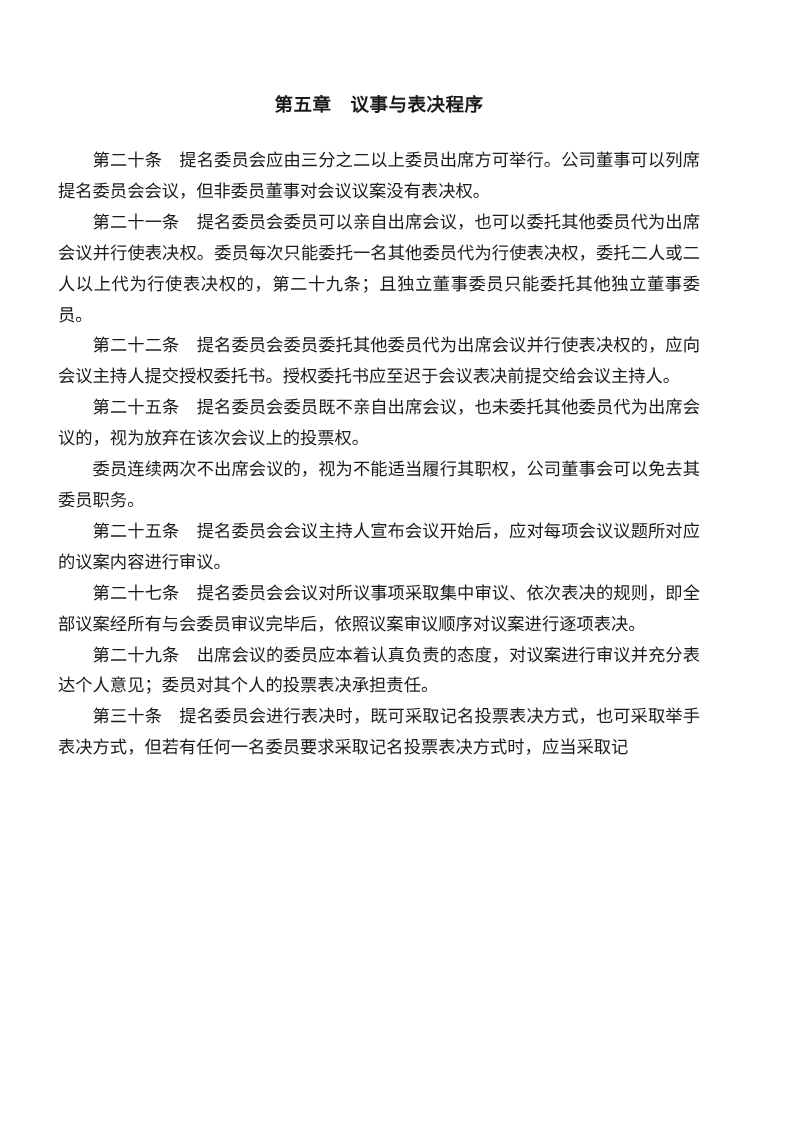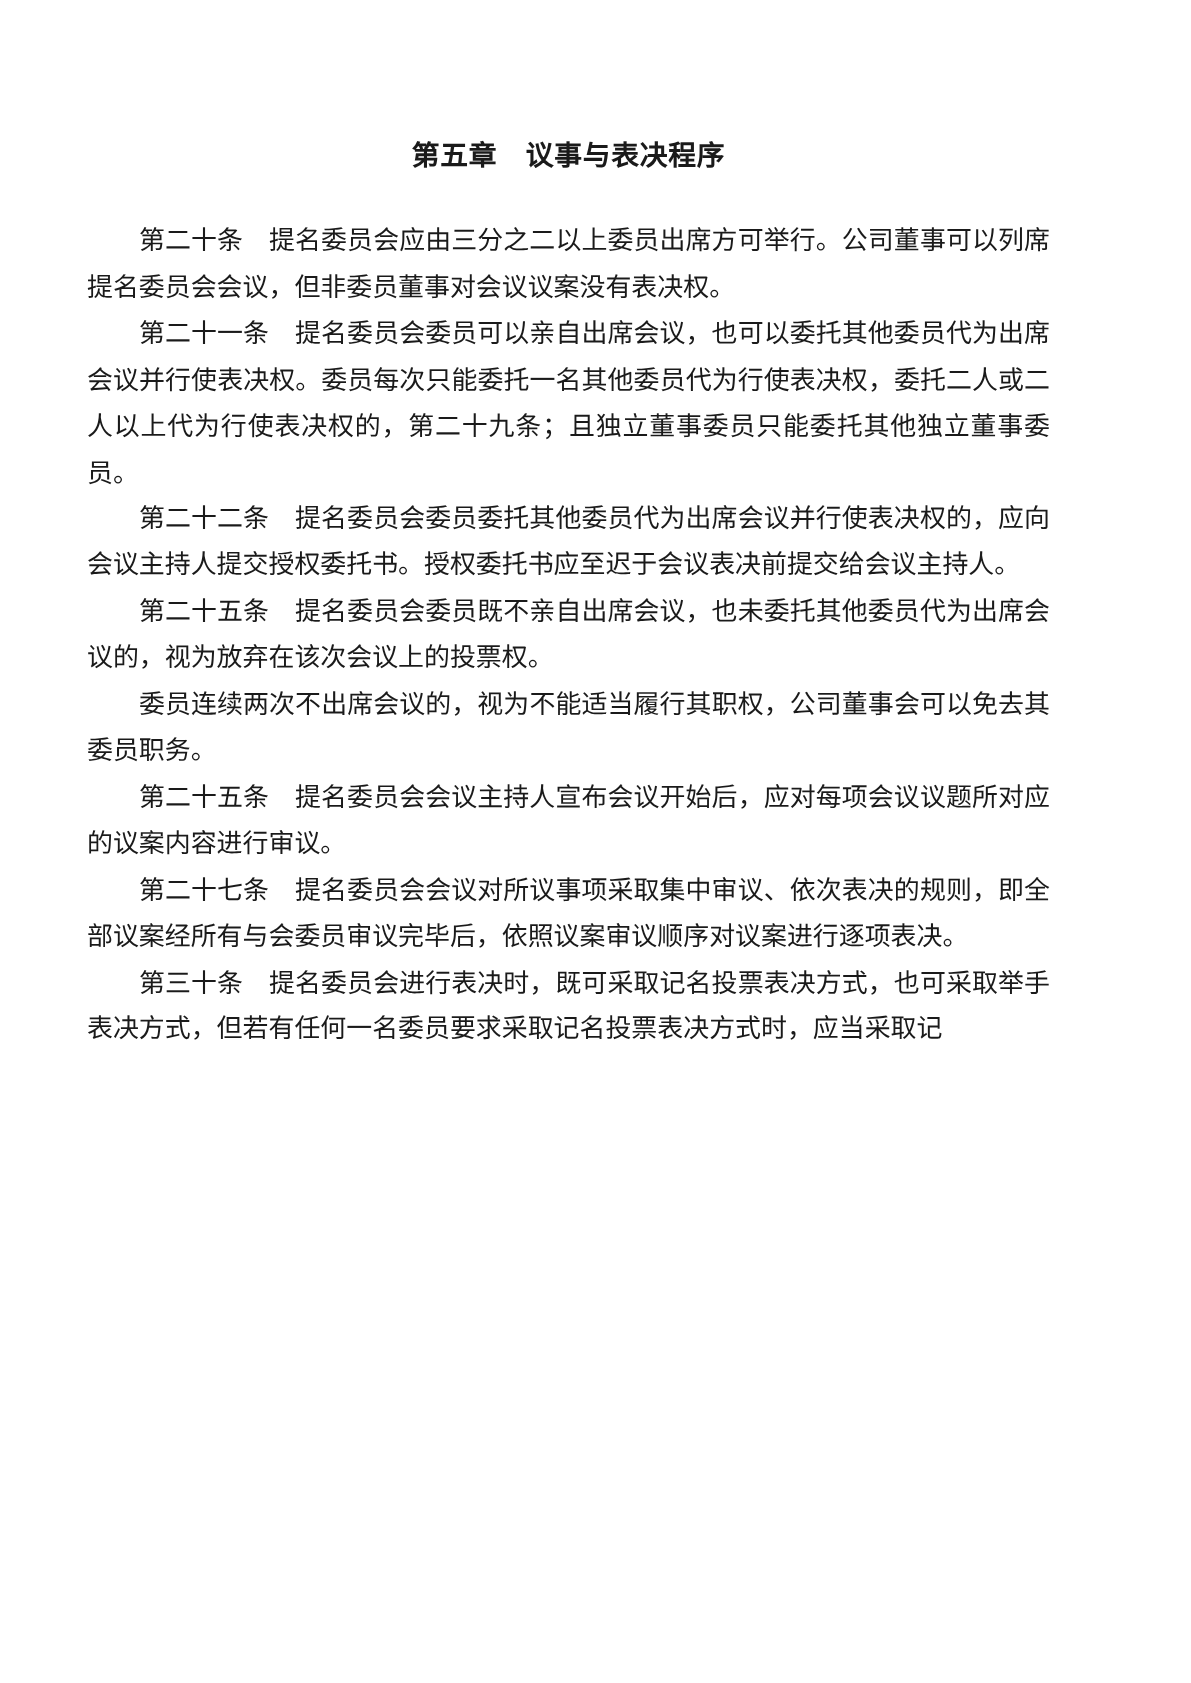--- a/index.html
+++ b/index.html
@@ -62,16 +62,17 @@
   <p class="para"><span>委员连续两次不出席会议的，视为不能适当履行其职权，公司董事会可以免去其委员职务。</span></p>
 
 
 
   <p class="para"><b class="article-label">第二十五条</b><span>提名委员会会议主持人宣布会议开始后，应对每项会议议题所对应的议案内容进行审议。</span></p>
 
 
   <p class="para"><b class="article-label">第二十七条</b><span>提名委员会会议对所议事项采取集中审议、依次表决的规则，即全部议案经所有与会委员审议完毕后，依照议案审议顺序对议案进行逐项表决。</span></p>
 
 
+  <p class="para"><b class="article-label">第二十九条</b><span>出席会议的委员应本着认真负责的态度，对议案进行审议并充分表达个人意见；委员对其个人的投票表决承担责任。</span></p>
 
   <p class="para"><b class="article-label">第三十条</b><span>提名委员会进行表决时，既可采取记名投票表决方式，也可采取举手表决方式，但若有任何一名委员要求采取记名投票表决方式时，应当采取记</span></p>
 
 </div>
 
 </body></html>

